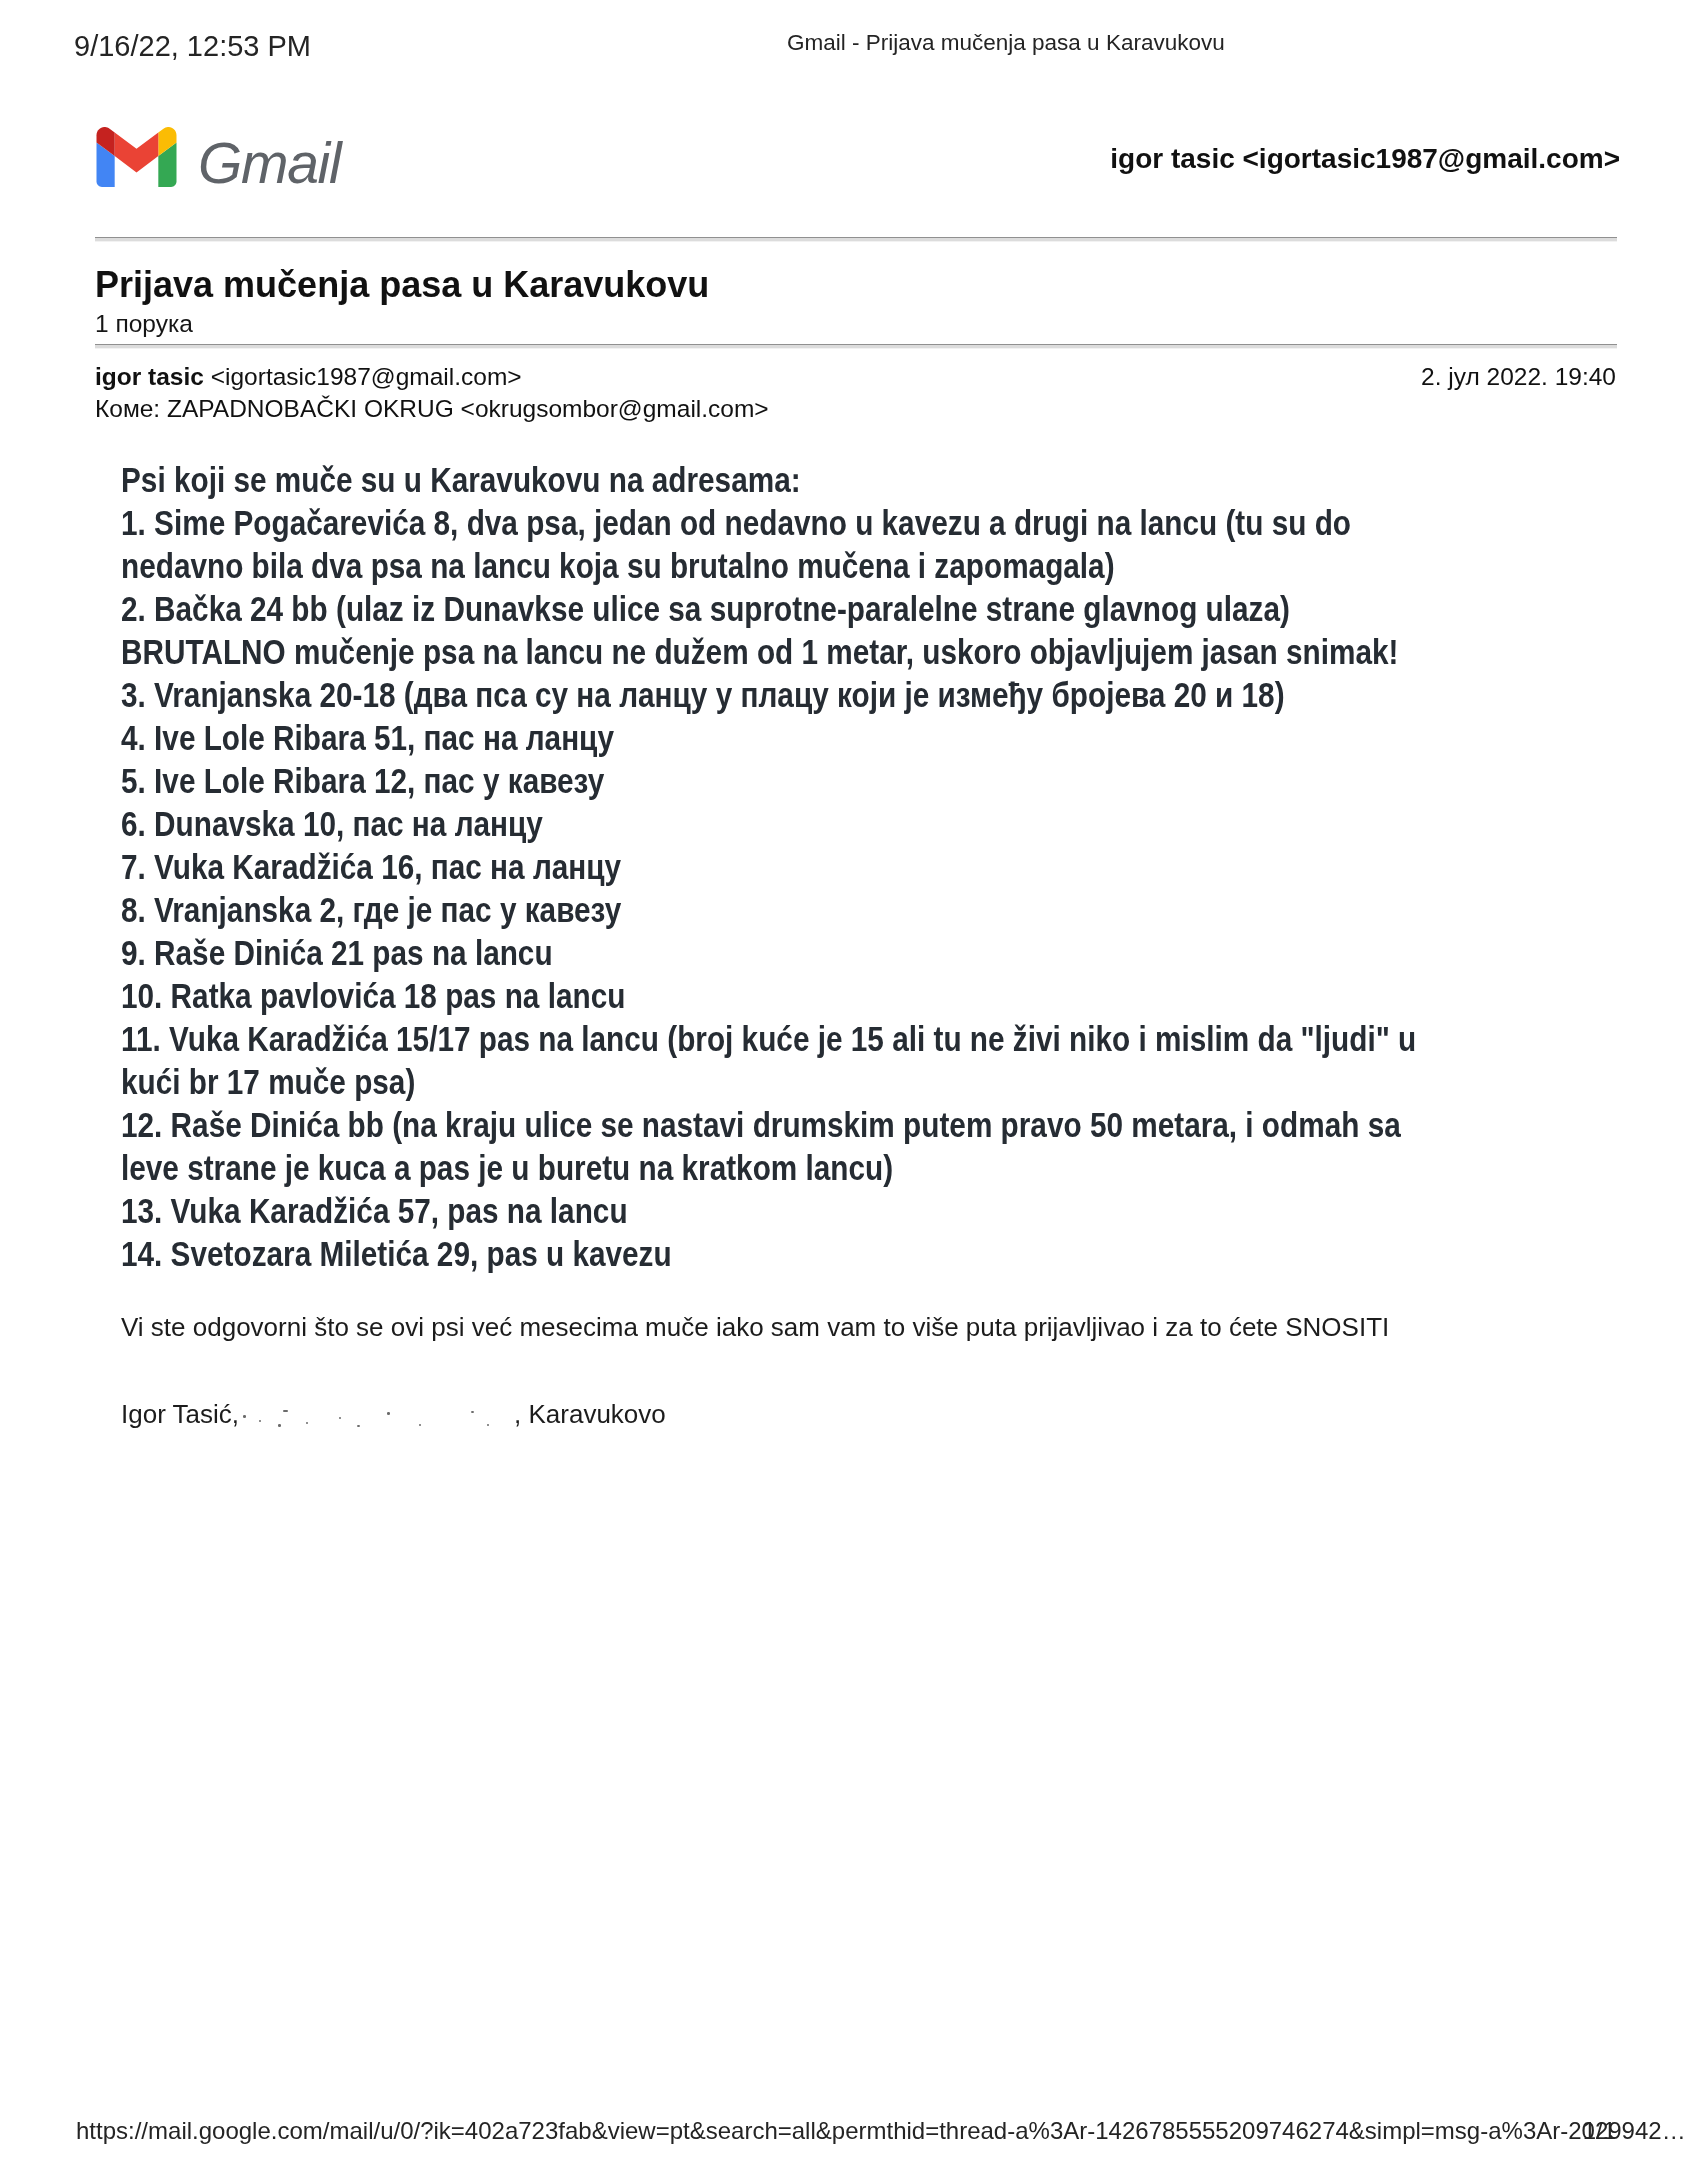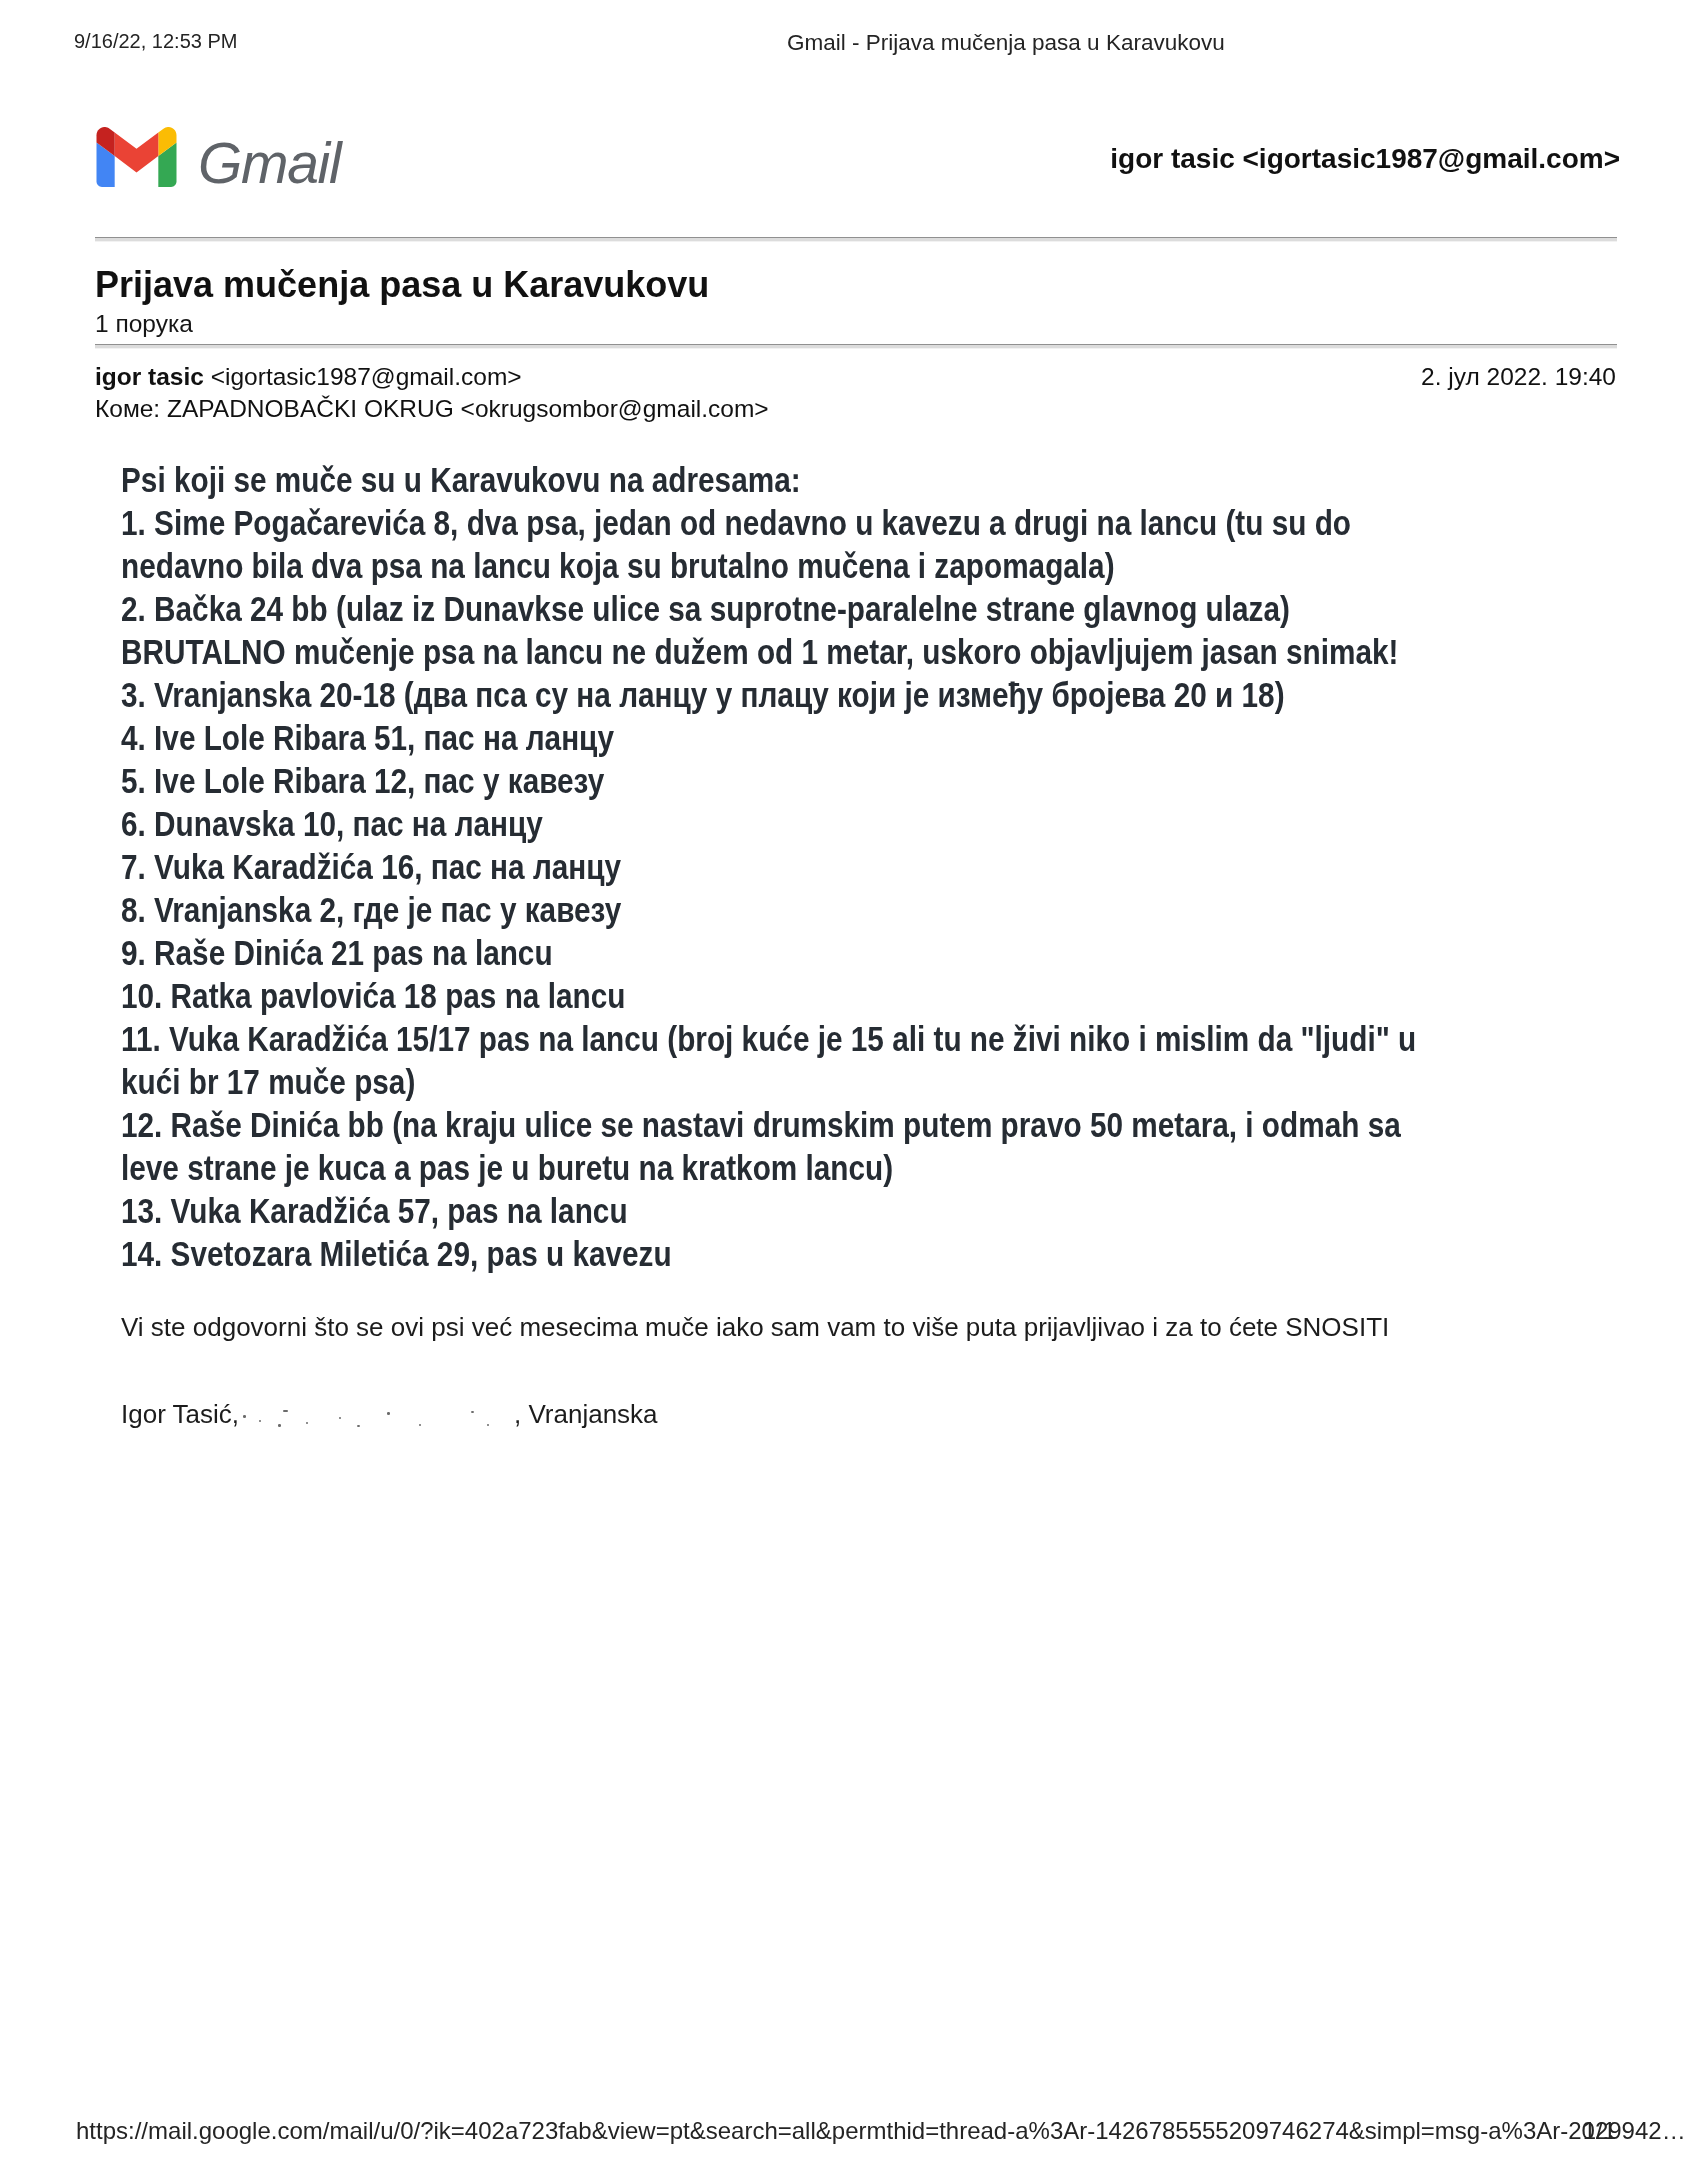--- a/index.html
+++ b/index.html
@@ -3,21 +3,21 @@
 <meta charset="utf-8">
 <style>
   html,body { margin:0; padding:0; background:#ffffff; }
   .page {
     position:relative; width:1687px; height:2183px; background:#ffffff;
     font-family:"Liberation Sans", sans-serif; color:#000; overflow:hidden;
   }
   .abs { position:absolute; }
 
   
-  .phead-date  { left:74px; top:30px;  font-size:20px; color:#242424; white-space:nowrap; }
+  .phead-date  { left:74px; top:30px;  font-size:29px; color:#242424; white-space:nowrap; }
   .phead-title { left:772px; top:30px; font-size:22.5px; color:#242424; white-space:nowrap;margin-left:15px; }
   .pfoot-url   { left:76px; top:2117px; font-size:24px; color:#242424; white-space:nowrap; }
   .pfoot-num   { right:71px; top:2117px; font-size:24px; color:#242424; }
 
   
   .gmail-icon { left:96px; top:127px; width:81px; height:60px; }
   .wordmark   { left:198px; top:130px; font-size:57px; color:#5f6368; letter-spacing:-1.3px;font-style:italic; }
   .account    { right:67px; top:143px; font-size:28px; font-weight:bold; color:#111; white-space:nowrap; }
 
   
@@ -101,21 +101,21 @@
     <div class="bl">leve strane je kuca a pas je u buretu na kratkom lancu)</div>
     <div class="bl">13. Vuka Karadžića 57, pas na lancu</div>
     <div class="bl">14. Svetozara Miletića 29, pas u kavezu</div>
   </div>
 
   <div class="abs closing">
     <div class="cl">Vi ste odgovorni što se ovi psi već mesecima muče iako sam vam to više puta prijavljivao i za to ćete SNOSITI</div>
   </div>
 
   <div class="abs sig">
-    <span>Igor Tasić,</span><span class="redacted"></span><span>, Vranjanska</span>
+    <span>Igor Tasić,</span><span class="redacted"></span><span>, Karavukovo</span>
   </div>
 
   <div class="speck" style="left:243px; top:1415px; width:2.6px; height:2.6px;"></div>
   <div class="speck" style="left:259px; top:1420px; width:2px; height:2px;"></div>
   <div class="speck" style="left:278px; top:1424px; width:2.6px; height:2.6px;"></div>
   <div class="speck" style="left:283px; top:1410px; width:5.3px; height:2px; border-radius:1.3px;"></div>
   <div class="speck" style="left:306px; top:1422px; width:2px; height:2px;"></div>
   <div class="speck" style="left:339px; top:1417px; width:2px; height:2px;"></div>
   <div class="speck" style="left:357px; top:1425px; width:2.6px; height:2px;"></div>
   <div class="speck" style="left:387px; top:1412px; width:2.6px; height:2.6px;"></div>

